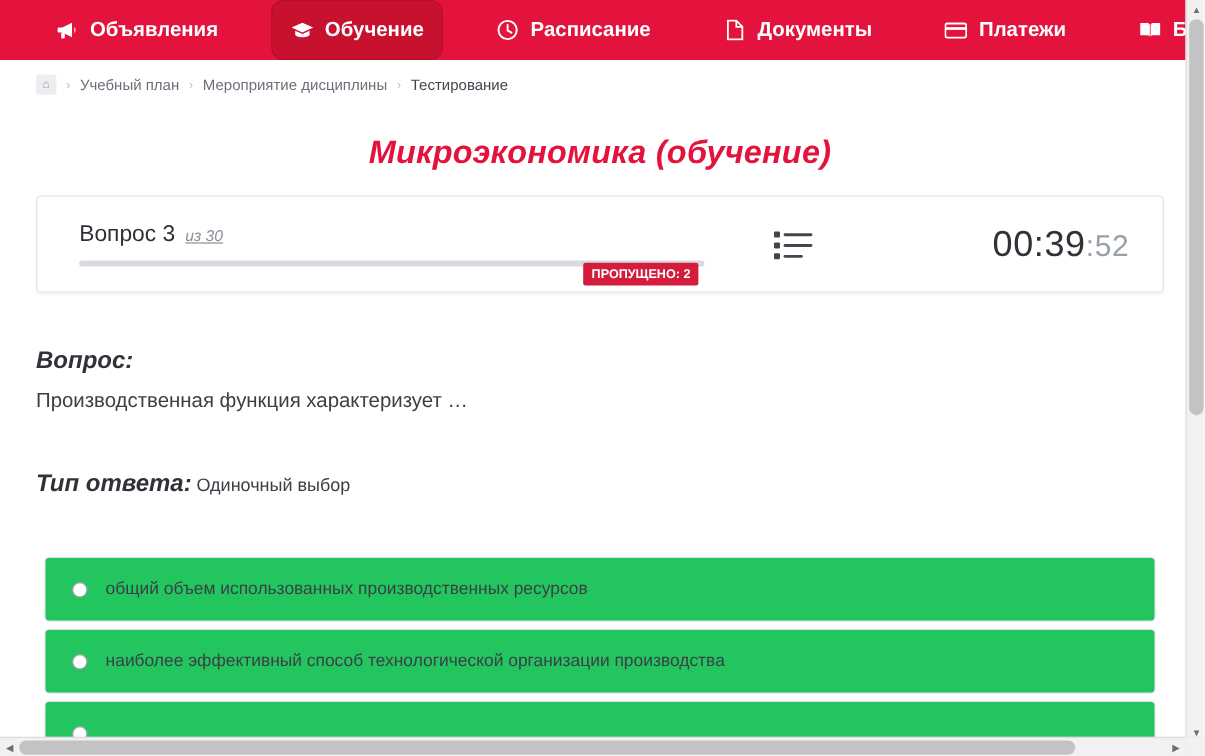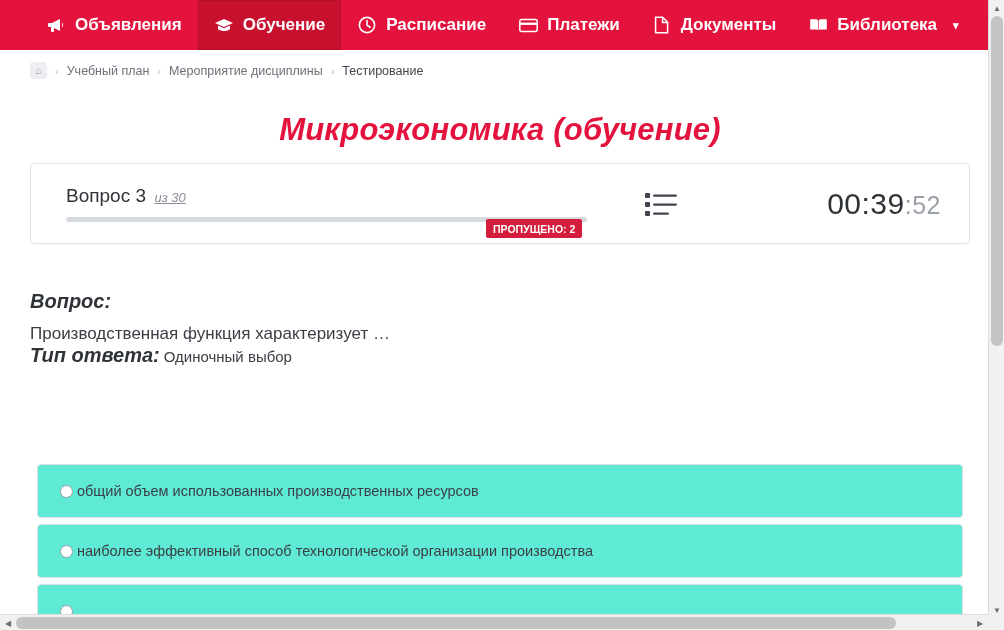--- a/index.html
+++ b/index.html
@@ -24,35 +24,37 @@
   
   .navbar {
     position: absolute;
     top: 0; left: 0;
     width: 988px;
     height: 50px;
     background: #e3133e;
     display: flex;
     align-items: stretch;
     padding-left: 30px;
+    gap: 28px;
   }
   .nav-item {
     display: flex;
     align-items: center;
     gap: 9px;
     padding: 0 16px;
     color: #ffffff;
     font-size: 17px;
     font-weight: bold;
     cursor: pointer;
     white-space: nowrap;
   }
   .nav-item.active {
     background: #c8112f;
     box-shadow: inset 0 0 0 1px rgba(0,0,0,0.10);
+    border-radius: 10px;
   }
   .nav-icon {
     display: inline-flex;
     align-items: center;
     justify-content: center;
     width: 20px;
     height: 20px;
     font-size: 16px;
     line-height: 1;
   }
@@ -94,21 +96,21 @@
   }
   .crumb-current { color: #41464e; }
 
   
   .page-title {
     position: absolute;
     top: 112px;
     left: 0;
     width: 1000px;
     text-align: center;
-    font-size: 31px;
+    font-size: 27px;
     font-weight: bold;
     font-style: italic;
     color: #e3133e;
     letter-spacing: 0.2px;
   }
 
   
   .quiz-card {
     position: absolute;
     top: 163px;
@@ -198,40 +200,41 @@
     font-weight: bold;
     font-style: italic;
     color: #2f3338;
   }
   .q-text {
     margin-top: 11px;
     font-size: 17px;
     color: #3b4046;
   }
   .answer-type {
+    margin-top: 48px;
     font-size: 15px;
     color: #3b4046;
   }
   .answer-type .lbl { margin-right: 4px; }
 
   
   .options {
     position: absolute;
     top: 464px;
     left: 37px;
     width: 926px;
   }
   .option {
     display: flex;
     align-items: center;
-    gap: 4px;
+    gap: 15px;
     height: 54px;
     margin-bottom: 6px;
     padding: 0 22px;
-    background: #5eead4;
+    background: #22c55e;
     border: 1px solid #dcdfe4;
     border-radius: 4px;
     cursor: pointer;
   }
   .radio {
     width: 13px;
     height: 13px;
     border-radius: 50%;
     border: 1px solid #9aa0a8;
     background: #ffffff;
@@ -329,36 +332,36 @@
         <svg width="18" height="18" viewBox="0 0 18 18">
           <circle cx="9" cy="9" r="7.6" fill="none" stroke="#ffffff" stroke-width="1.6"></circle>
           <path d="M9 4.6V9.3l3.2 1.9" fill="none" stroke="#ffffff" stroke-width="1.6" stroke-linecap="round"></path>
         </svg>
       </span>
       <span>Расписание</span>
     </div>
 
     <div class="nav-item">
       <span class="nav-icon">
+        <svg width="15" height="18" viewBox="0 0 15 18">
+          <path d="M1.6 1.2h7l5 5v10.6H1.6z" fill="none" stroke="#ffffff" stroke-width="1.5"></path>
+          <path d="M8.6 1.4v5h5" fill="none" stroke="#ffffff" stroke-width="1.5"></path>
+        </svg>
+      </span>
+      <span>Документы</span>
+    </div>
+
+    <div class="nav-item">
+      <span class="nav-icon">
         <svg width="19" height="15" viewBox="0 0 19 15">
           <rect x="0.8" y="1.6" width="17.4" height="11.8" rx="1.8" fill="none" stroke="#ffffff" stroke-width="1.5"></rect>
           <rect x="0.8" y="4.6" width="17.4" height="2.3" fill="#ffffff"></rect>
         </svg>
       </span>
       <span>Платежи</span>
-    </div>
-
-    <div class="nav-item">
-      <span class="nav-icon">
-        <svg width="15" height="18" viewBox="0 0 15 18">
-          <path d="M1.6 1.2h7l5 5v10.6H1.6z" fill="none" stroke="#ffffff" stroke-width="1.5"></path>
-          <path d="M8.6 1.4v5h5" fill="none" stroke="#ffffff" stroke-width="1.5"></path>
-        </svg>
-      </span>
-      <span>Документы</span>
     </div>
 
     <div class="nav-item">
       <span class="nav-icon">
         <svg width="19" height="16" viewBox="0 0 19 16" fill="#ffffff">
           <path d="M1.2 2.2h6.2c1 0 1.8.8 1.8 1.8v9.8c0-.8-.8-1.4-1.8-1.4H1.2V2.2z"></path>
           <path d="M17.8 2.2h-6.2c-1 0-1.8.8-1.8 1.8v9.8c0-.8.8-1.4 1.8-1.4h6.2V2.2z"></path>
         </svg>
       </span>
       <span>Библиотека</span>

